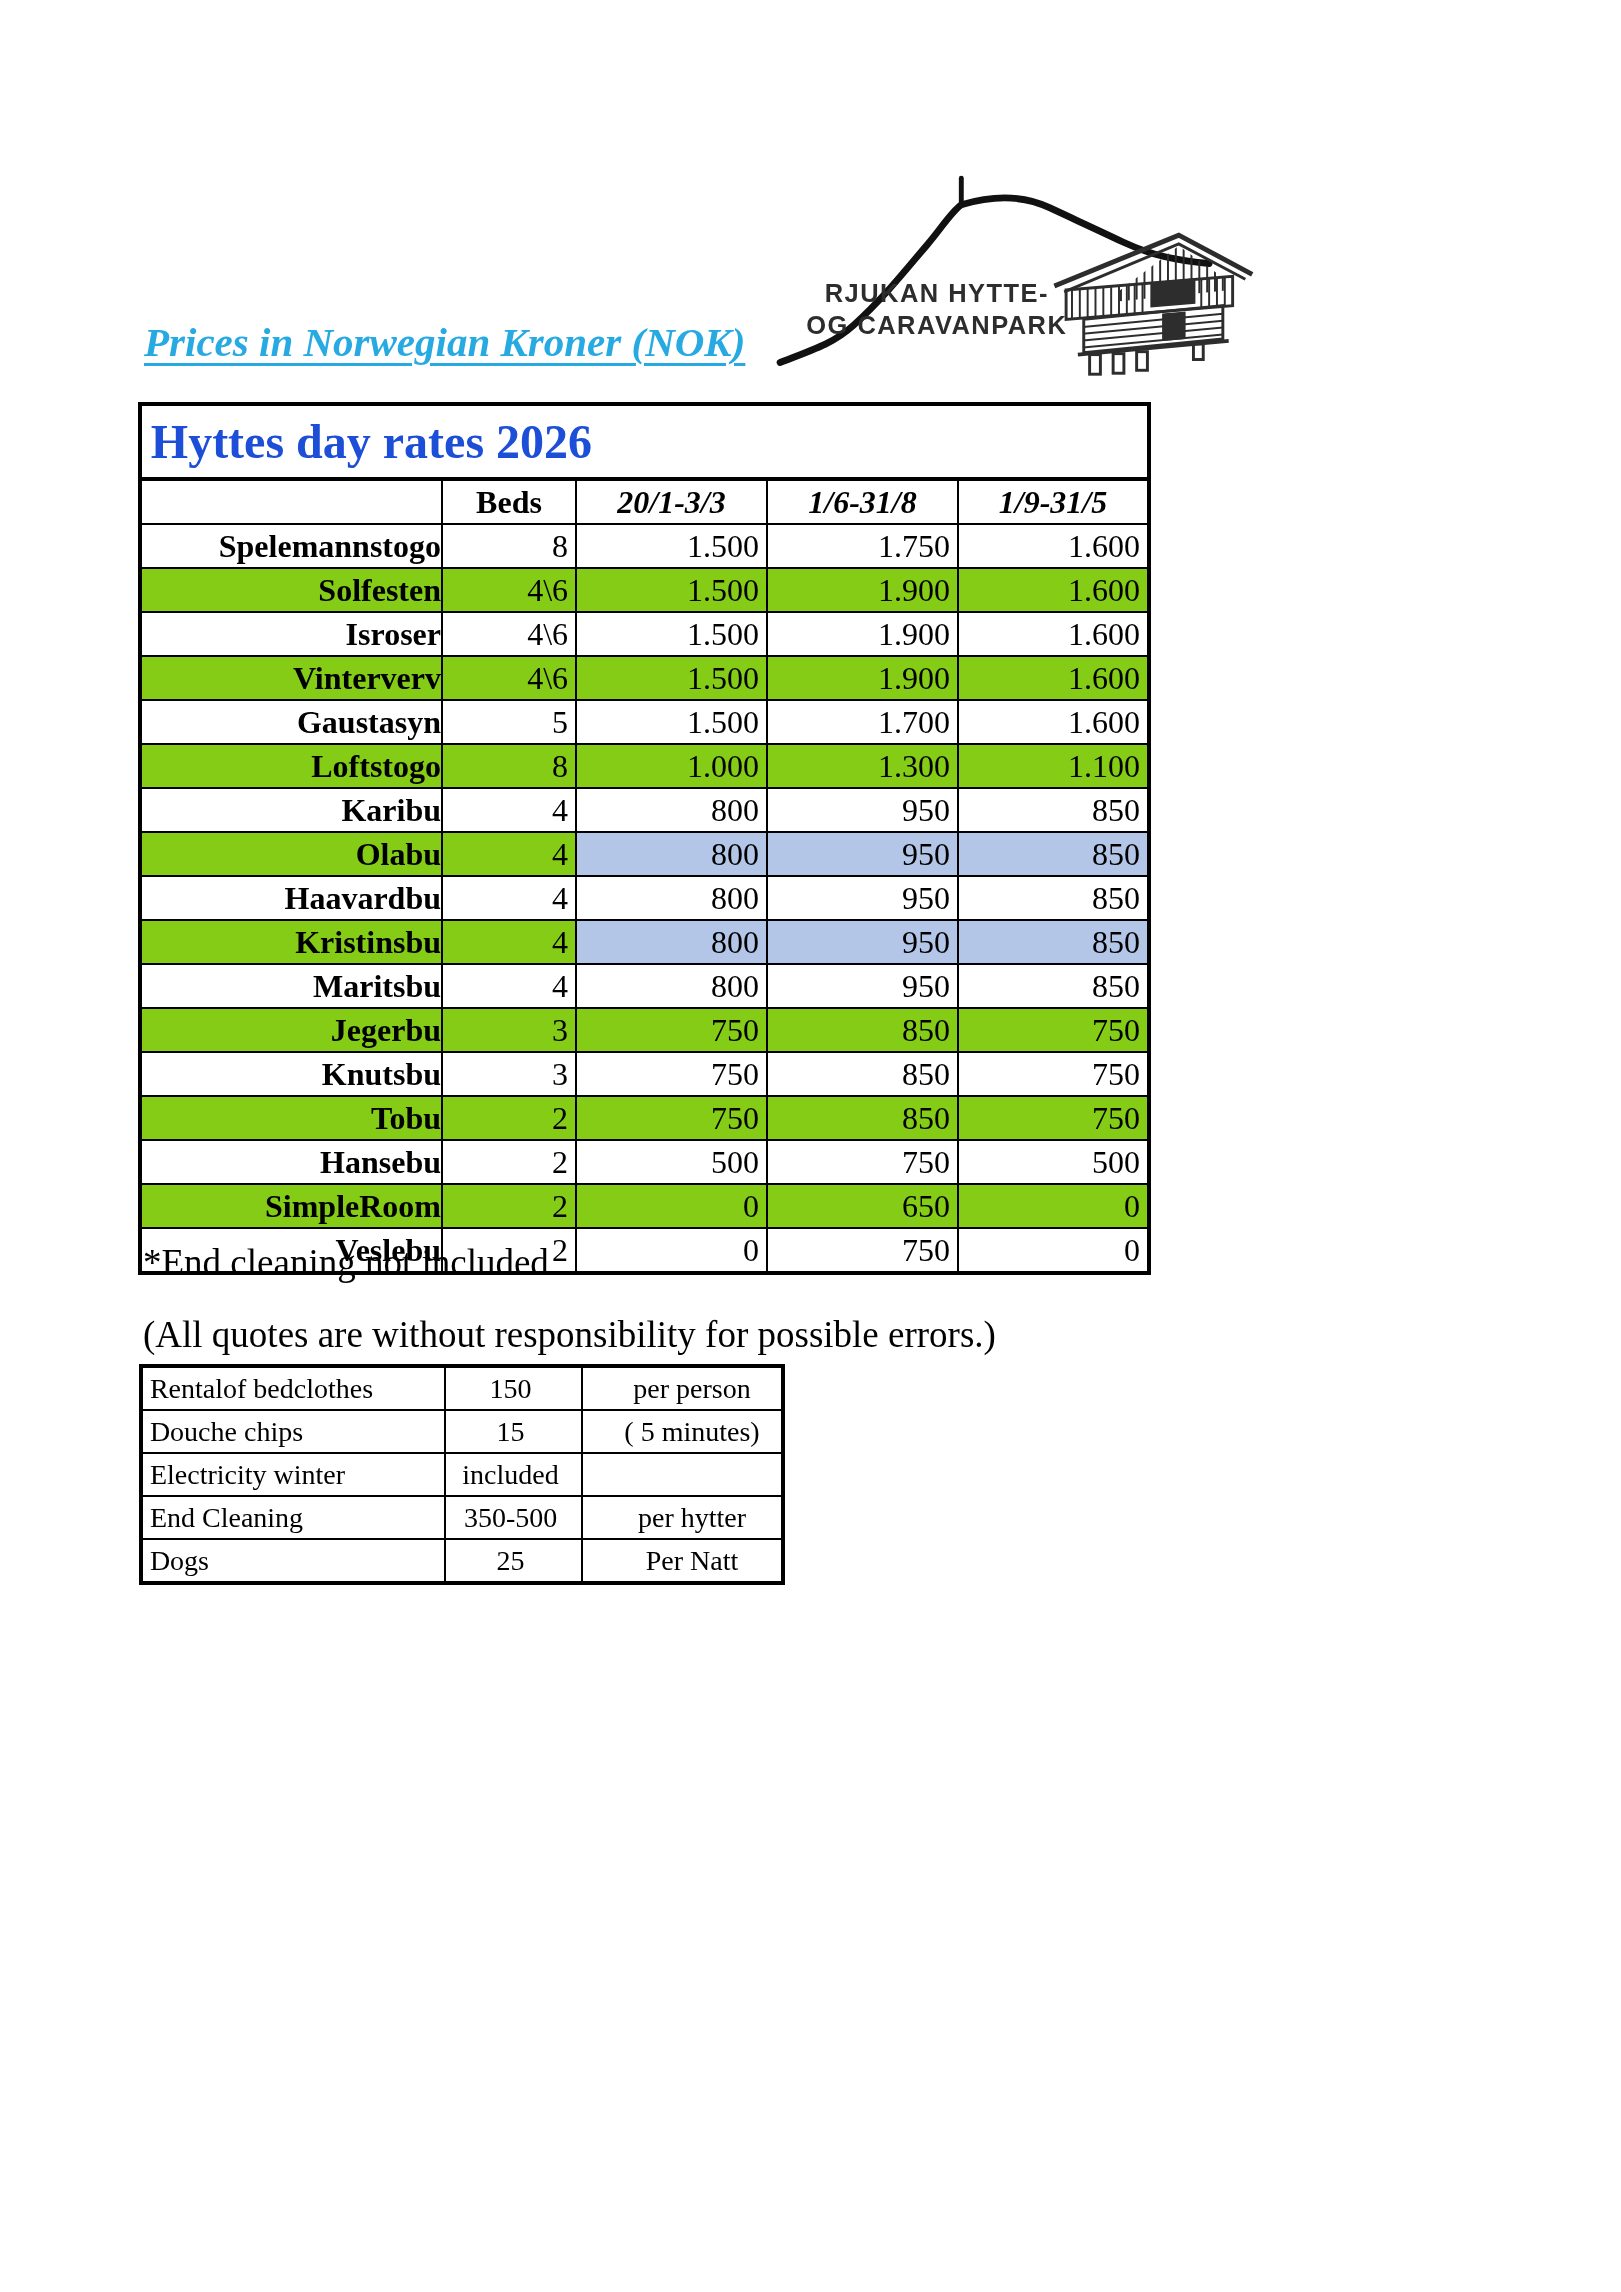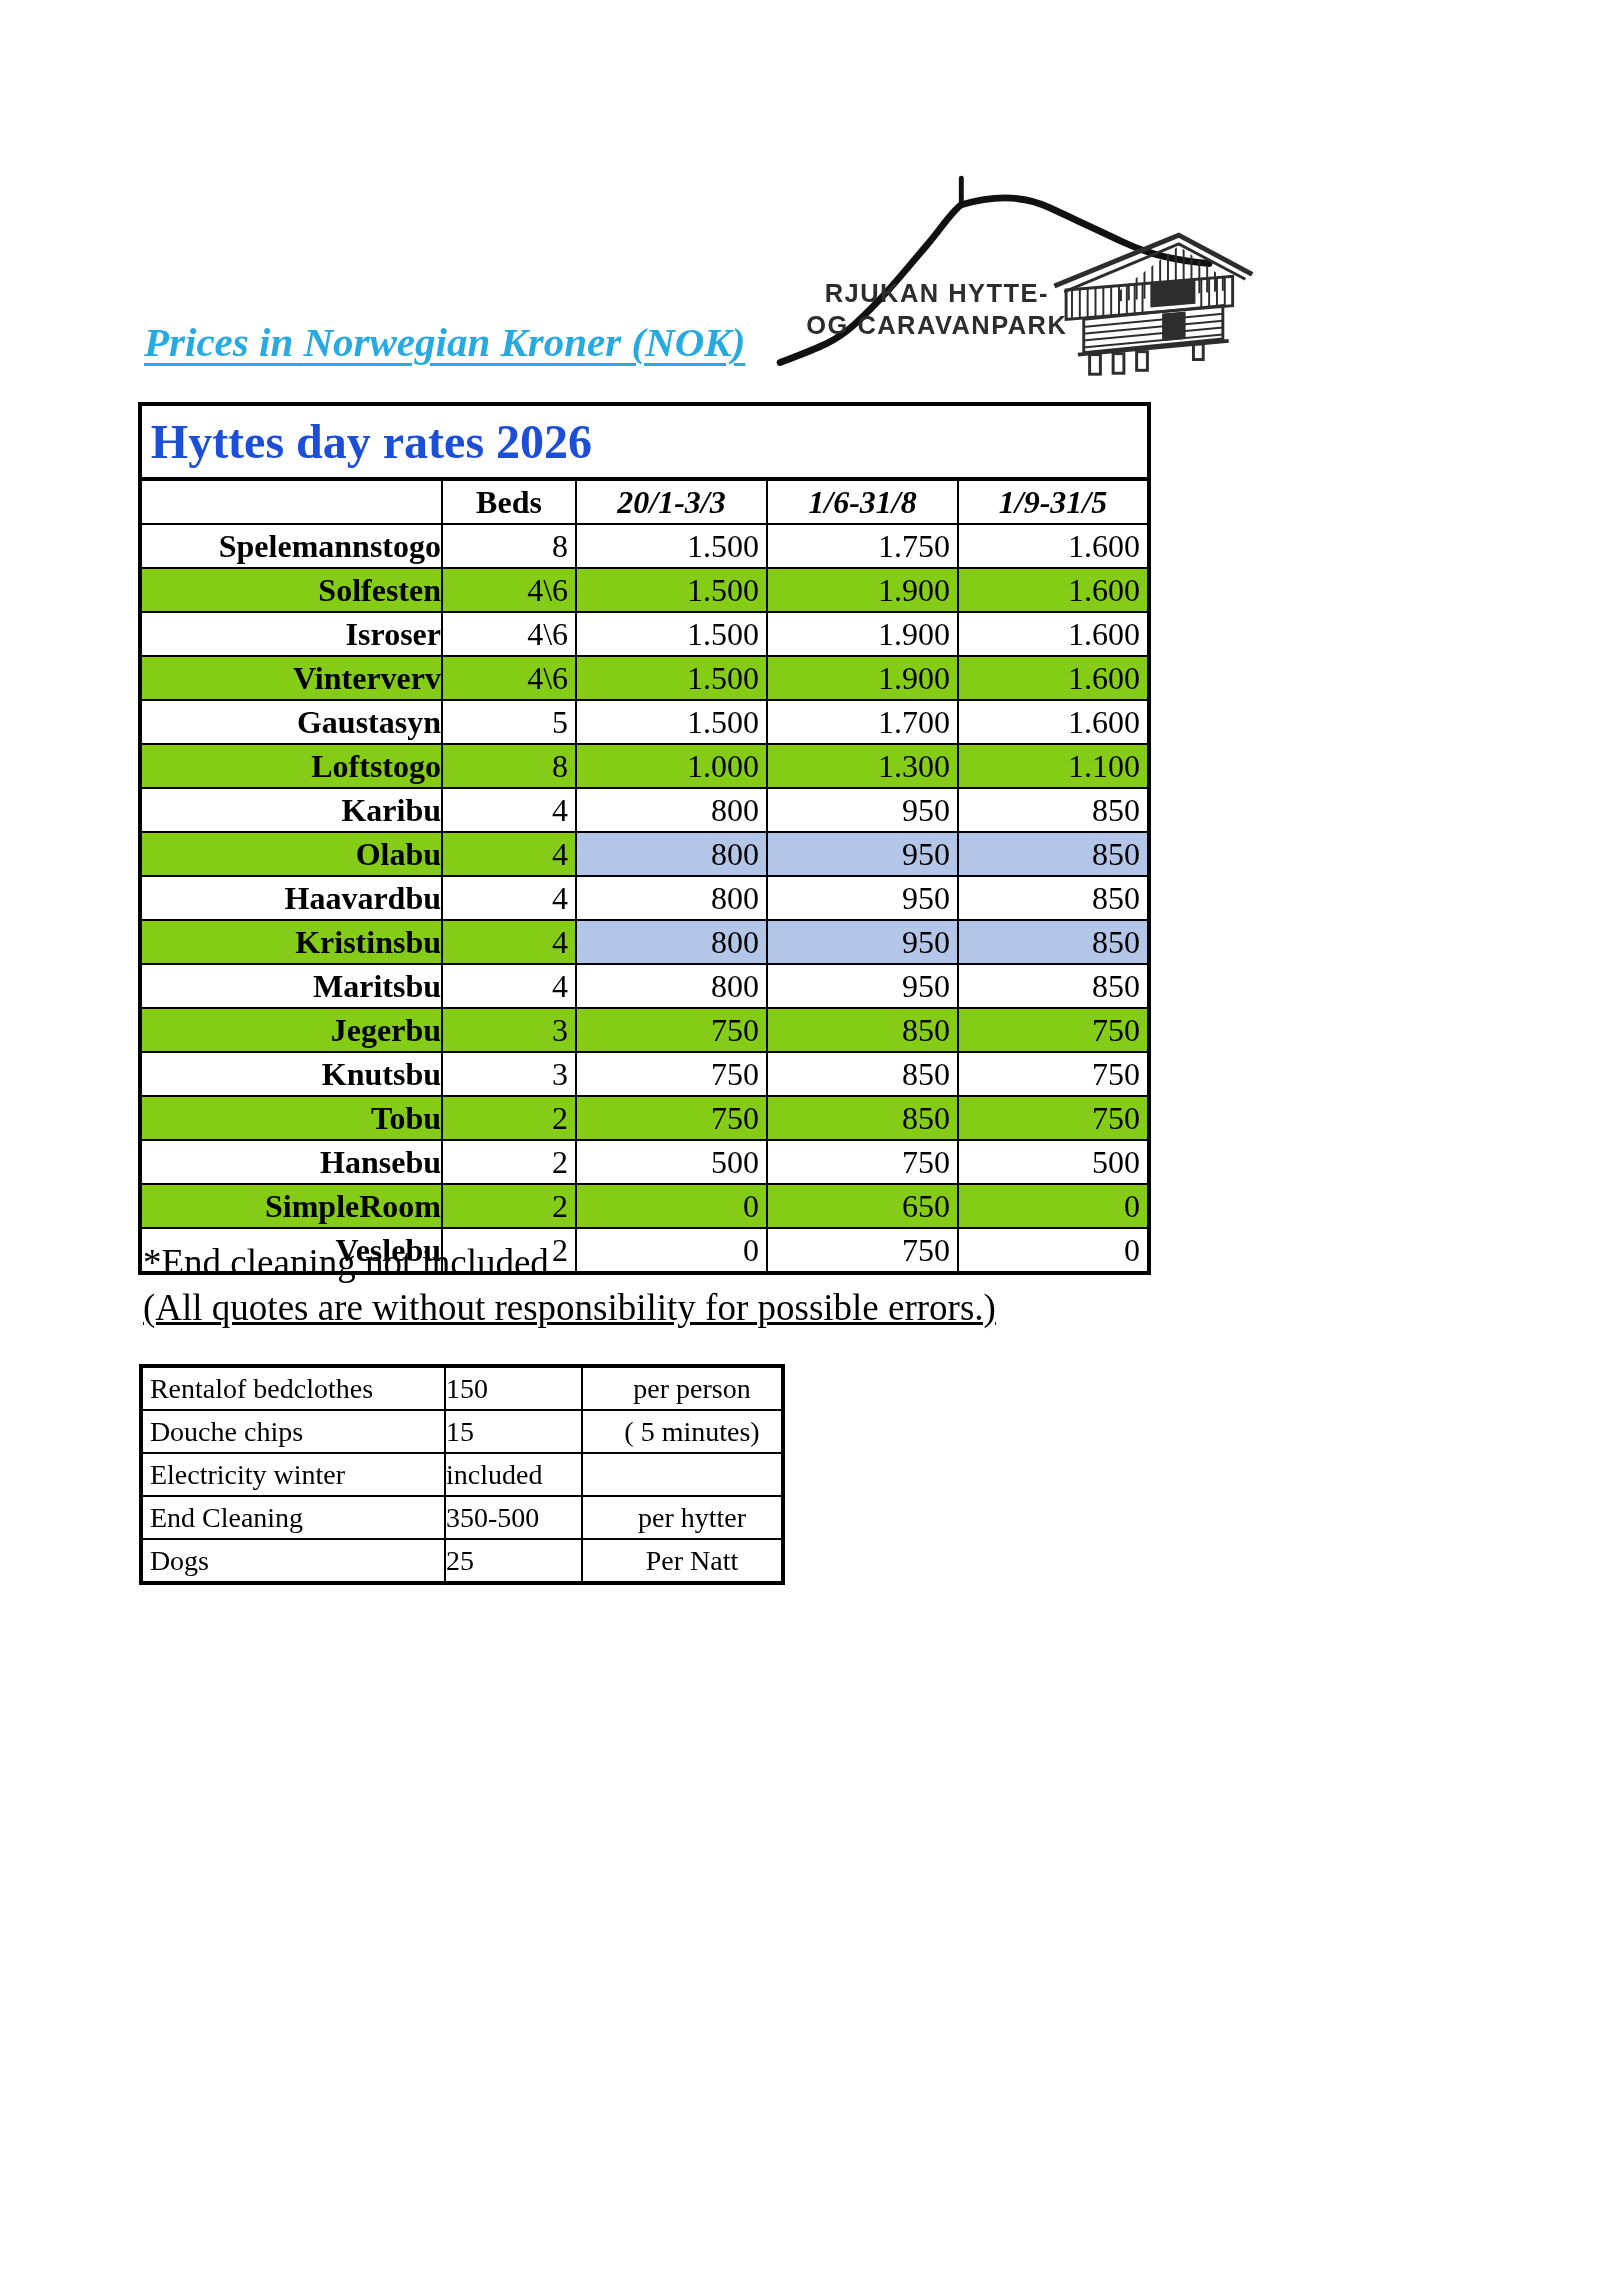--- a/index.html
+++ b/index.html
@@ -52,34 +52,34 @@
   .rates .hdr th{height:42px;font-weight:bold;text-align:center;margin-top:36px;}
   .rates .hdr th.date{font-style:italic;}
   .rates tbody td{height:42px;}
   .rates td.name{text-align:right;font-weight:bold;padding-left:8.8px;}
   .rates td.num{text-align:right;padding-right:6.9px;}
   .rates tr.shaded td{background:#84cc16;}
   .rates tr.shaded td.accent{background:#B4C6E7;}
   
   .footnote{position:absolute;left:143px;font-size:37px;white-space:nowrap;}
   .f1{top:1241px;}
-  .f2{top:1286px;text-decoration:underline;}
+  .f2{top:1313px;}
   
   .extras{
     position:absolute;left:139px;top:1364px;width:642px;
     border:4.9px solid #000;
   }
   .extras td{
     border:2.9px solid #000;
     height:41px;font-size:28px;line-height:1.0;
     white-space:nowrap;overflow:hidden;
     vertical-align:middle;padding:0;
   }
   .extras td.item{text-align:left;padding-left:6.9px;}
-  .extras td.num{text-align:left;padding-right:5.9px;}
+  .extras td.num{text-align:center;padding-right:5.9px;}
   .extras td.unit{text-align:center;padding-left:20px;}
 </style>
 </head>
 <body>
 
 <div class="page">
 
   <div class="heading">Prices in Norwegian Kroner (NOK)</div>
 
   <div class="logo">

